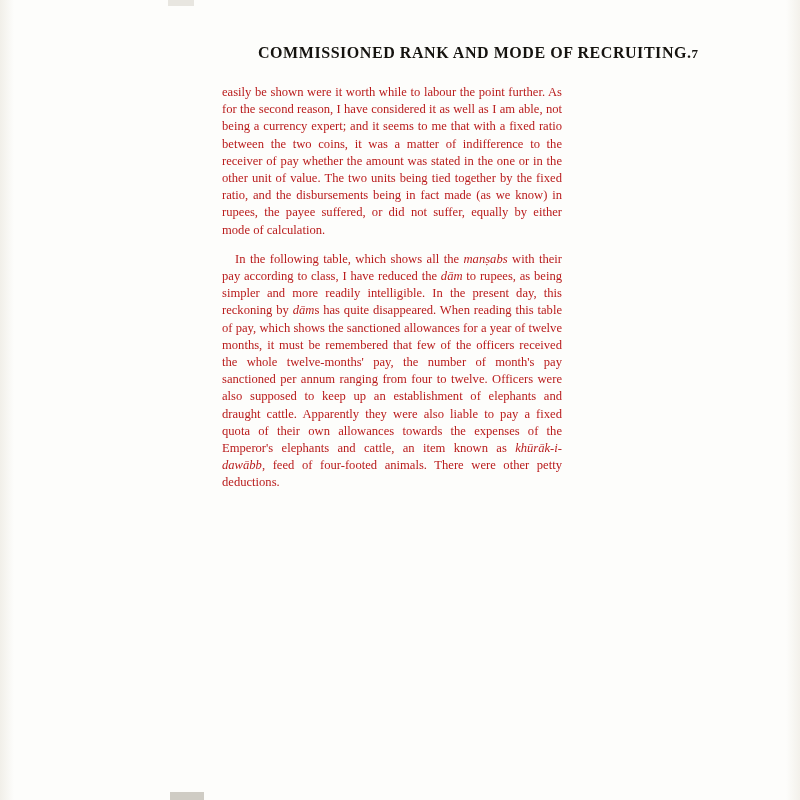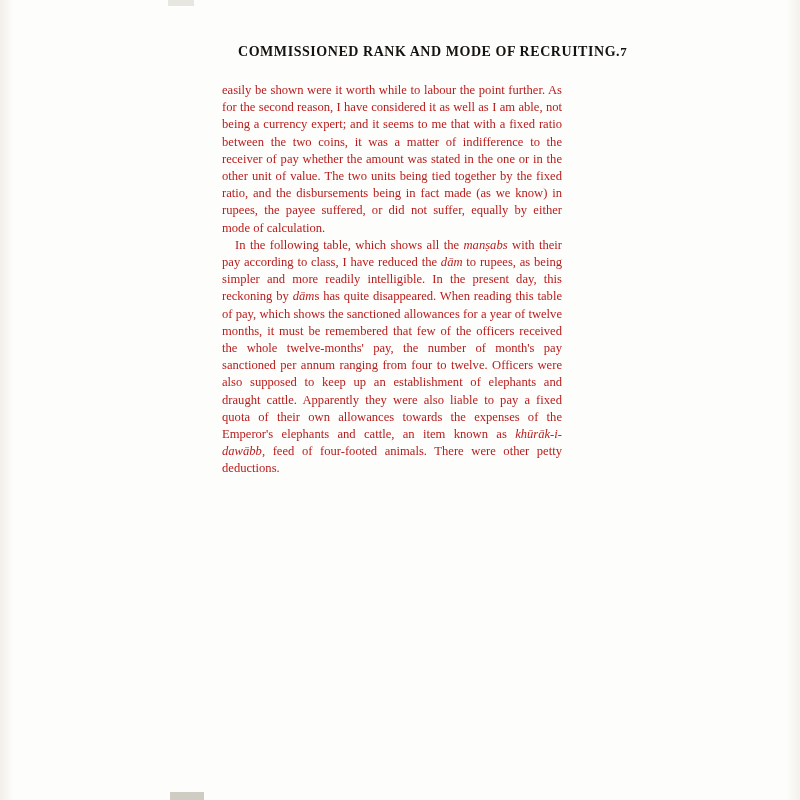--- a/index.html
+++ b/index.html
@@ -55,45 +55,45 @@
 
   .header-row {
     display: flex;
     align-items: baseline;
     justify-content: space-between;
     width: 340px;
     margin-bottom: 22px;
   }
   .running-head {
     font-variant: small-caps;
-    font-size: 14px;
+    font-size: 16px;
     letter-spacing: 0.55px;
     color: #15130f;
     white-space: nowrap;
-    margin-left: 16px;
+    margin-left: 36px;
     font-family: "Liberation Serif", serif;
     font-weight: 600;
   }
   .page-number {
     font-size: 13px;
     font-weight: 700;
     color: #15130f;
   }
 
   p.body-par {
     margin: 0;
     font-size: 12.6px;
     line-height: 17.2px;
     text-align: justify;
     text-justify: inter-word;
     color: #b91c1c;
     hyphens: manual;
   }
   p.body-par + p.body-par {
-    margin-top: 0px;
+    margin-top: 12px;
   }
   p.indent {
     text-indent: 13px;
   }
   .it {
     font-style: italic;
   }
 </style>
 </head>
 <body>

